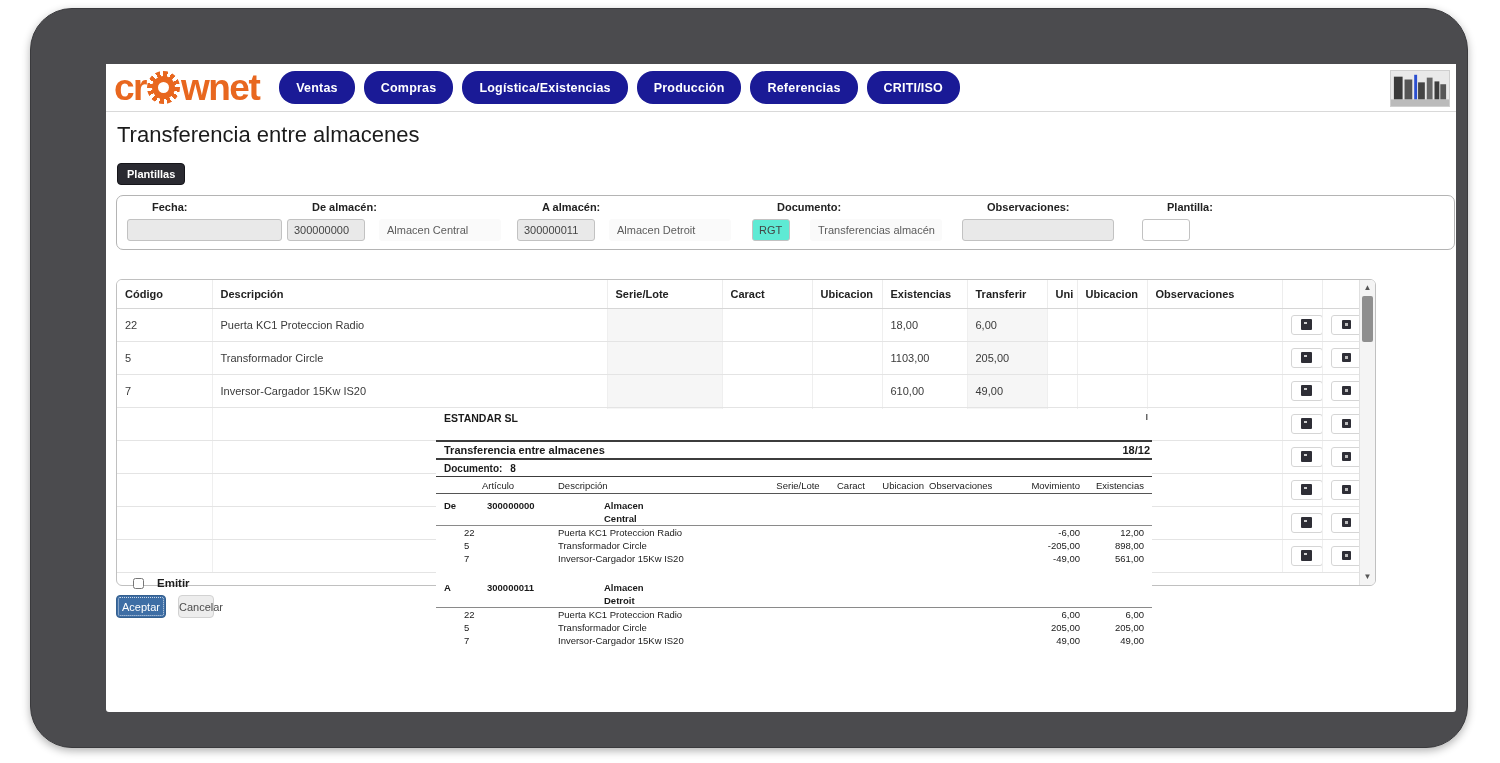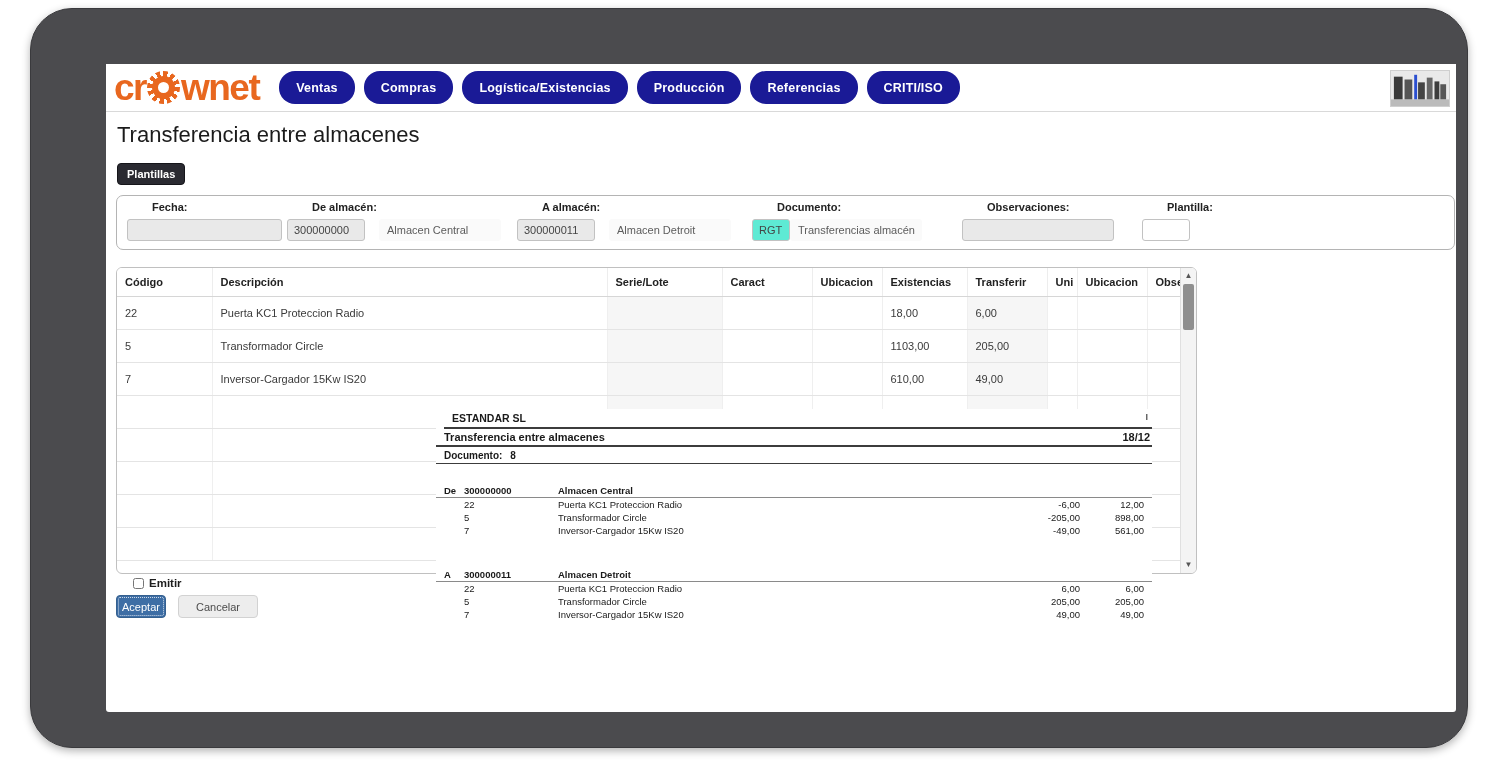--- a/index.html
+++ b/index.html
@@ -41,21 +41,21 @@
   .fgroup { position:absolute; top:0; height:100%; }
   .flabel { position:absolute; top:5px; left:0; font-size:11px; font-weight:bold; color:#222; white-space:nowrap;margin-left:25px; }
   .finput { position:absolute; top:23px; height:22px; background:#e9e9e9; border:1px solid #c2c2c2;
             border-radius:3px; font-size:11px; color:#444; padding:0 6px;
             font-family:"Liberation Sans",sans-serif; }
   .finput.white { background:#fff; }
   .fname { position:absolute; top:23px; height:22px; display:flex; align-items:center;
            background:#fafafa; border-radius:3px; font-size:11px; color:#5c5c5c; padding:0 8px; white-space:nowrap; }
 
   
-  .table-panel { position:absolute; left:10px; top:203px; width:1081px; height:307px;
+  .table-panel { position:absolute; left:10px; top:215px; width:1260px; height:307px;
                  background:#fff; border:1px solid #c0c0c0; border-radius:6px; overflow:hidden; }
   table.grid { border-collapse:collapse; table-layout:fixed; width:1322px; }
   table.grid th { height:28px; font-size:11px; font-weight:bold; color:#222; text-align:left;
                   padding:0 8px; border-bottom:1px solid #d6d6d6; border-right:1px solid #ededed; background:#fff; white-space:nowrap; }
   table.grid td { height:33px; font-size:11px; color:#3a3a3a; padding:0 8px;
                   border-bottom:1px solid #e4e4e4; border-right:1px solid #efefef; white-space:nowrap; overflow:hidden; }
   td.shade { background:#f6f6f6; }
   td.btncell { padding:0; text-align:center; }
   .rowbtn { width:32px; height:20px; background:#fff; border:1px solid #d5d5d5; border-radius:3px;
             cursor:pointer; display:inline-flex; align-items:center; justify-content:center;
@@ -72,44 +72,44 @@
 
   
   .vscroll { position:absolute; right:0; top:0; bottom:0; width:16px; background:#f4f4f4; border-left:1px solid #e0e0e0; }
   .varrow { position:absolute; left:0; width:100%; height:14px; font-size:8px; color:#555; text-align:center; line-height:14px; cursor:pointer; }
   .varrow.up { top:1px; } .varrow.down { bottom:1px; }
   .vthumb { position:absolute; left:2px; top:16px; width:11px; height:46px; background:#8f8f8f; border-radius:2px; cursor:pointer; }
 
   
   .report { position:absolute; left:330px; top:345px; width:716px; height:196px; background:#fff; z-index:5;
             color:#1a1a1a; }
-  .rline1 { display:flex; justify-content:space-between; padding:3px 4px 3px 8px;
-            font-size:10.5px; font-weight:bold; border-bottom:2px solid #3c3c3c;margin-left:8px; }
+  .rline1 { display:flex; justify-content:space-between; padding:3px 4px 16px 8px;
+            font-size:10.5px; font-weight:bold; border-bottom:2px solid #3c3c3c; }
   .rmark { font-size:9px; font-weight:bold; color:#555; }
   .rline2 { display:flex; justify-content:space-between; padding:2px 2px 2px 8px;
             font-size:11px; font-weight:bold; border-bottom:2px solid #3c3c3c; }
   .rline3 { padding:3px 8px 2px 8px; font-size:10px; font-weight:bold; border-bottom:1px solid #3c3c3c; }
   .report-row { display:grid; grid-template-columns:20px 68px 1fr 56px 50px 48px 92px 64px 64px;
                 padding:0 8px; font-size:9.5px; line-height:13px; }
   .rhead { border-bottom:1px solid #555; padding-top:2px; padding-bottom:1px; color:#222; }
   .rheid { text-align:center; }
   .c-mov,.c-exist { text-align:right; }
   .c-ubh { text-align:right; }
-  .rsec { font-weight:bold; border-bottom:1px solid #8a8a8a; margin-top:20px; }
+  .rsec { font-weight:bold; border-bottom:1px solid #8a8a8a; margin-top:5px;gap:23px; }
   .report-gap { height:11px; }
 
   
-  .emitir { position:absolute; left:11px; top:513px; display:flex; align-items:center; gap:5px;
+  .emitir { position:absolute; left:11px; top:513px; display:flex; align-items:center; gap:13px;
             font-size:11.5px; font-weight:bold; color:#1d1d1d;padding-left:16px; }
   .emitir input { width:11px; height:11px; }
   .btn-accept { position:absolute; left:10px; top:531px; width:50px; height:23px; background:#3e6ea5;
                 border:1px solid #35608f; border-radius:4px; color:#fff; font-size:11px; cursor:pointer;
                 outline:1px dotted rgba(255,255,255,.75); outline-offset:-3px;
                 font-family:"Liberation Sans",sans-serif; }
-  .btn-cancel { position:absolute; left:72px; top:531px; width:80px; height:23px; background:#ededed;
+  .btn-cancel { position:absolute; left:72px; top:531px; width:36px; height:23px; background:#ededed;
                 border:1px solid #d2d2d2; border-radius:4px; color:#4c4c4c; font-size:11px; cursor:pointer;
                 font-family:"Liberation Sans",sans-serif; }
 </style>
 </head>
 <body>
 
 <div class="stage">
   <div class="bezel">
     <div class="page">
 
@@ -154,21 +154,21 @@
           <span class="fname" style="left:92px;width:122px;">Almacen Central</span>
         </div>
         <div class="fgroup" style="left:400px;">
           <span class="flabel">A almacén:</span>
           <input class="finput" style="left: 0px; width: 78px;" value="300000011">
           <span class="fname" style="left:92px;width:122px;">Almacen Detroit</span>
         </div>
         <div class="fgroup" style="left:635px;">
           <span class="flabel">Documento:</span>
           <input class="finput white" style="left: 0px; width: 38px; background: #5eead4;" value="RGT">
-          <span class="fname" style="left:38px;width:132px;text-align:center;">Transferencias almacén</span>
+          <span class="fname" style="left:58px;width:132px;text-align:center;">Transferencias almacén</span>
         </div>
         <div class="fgroup" style="left:845px;">
           <span class="flabel">Observaciones:</span>
           <input class="finput" style="left: 0px; width: 152px;" value="">
         </div>
         <div class="fgroup" style="left:1025px;">
           <span class="flabel">Plantilla:</span>
           <input class="finput white" style="left: 0px; width: 48px;" value="">
         </div>
       </div>
@@ -417,20 +417,31 @@
           <span class="rmark">I</span>
         </div>
         <div class="rline2">
           <span>Transferencia entre almacenes</span>
           <span>18/12</span>
         </div>
         <div class="rline3">
           <span>Documento:</span>
           <span style="margin-left:5px;">8</span>
         </div>
+        <div class="report-row rhead">
+          <span></span>
+          <span class="rheid">Artículo</span>
+          <span style="padding-left:26px;">Descripción</span>
+          <span class="rheid">Serie/Lote</span>
+          <span class="rheid">Caract</span>
+          <span class="c-ubh">Ubicacion</span>
+          <span style="padding-left:5px;">Observaciones</span>
+          <span class="c-mov">Movimiento</span>
+          <span class="c-exist">Existencias</span>
+        </div>
         <div>
             <div class="report-row rsec">
     <span>De</span>
     <span>300000000</span>
     <span style="padding-left:26px;">Almacen Central</span>
     <span></span>
               <span></span>
               <span></span>
               <span></span>
               <span></span>

